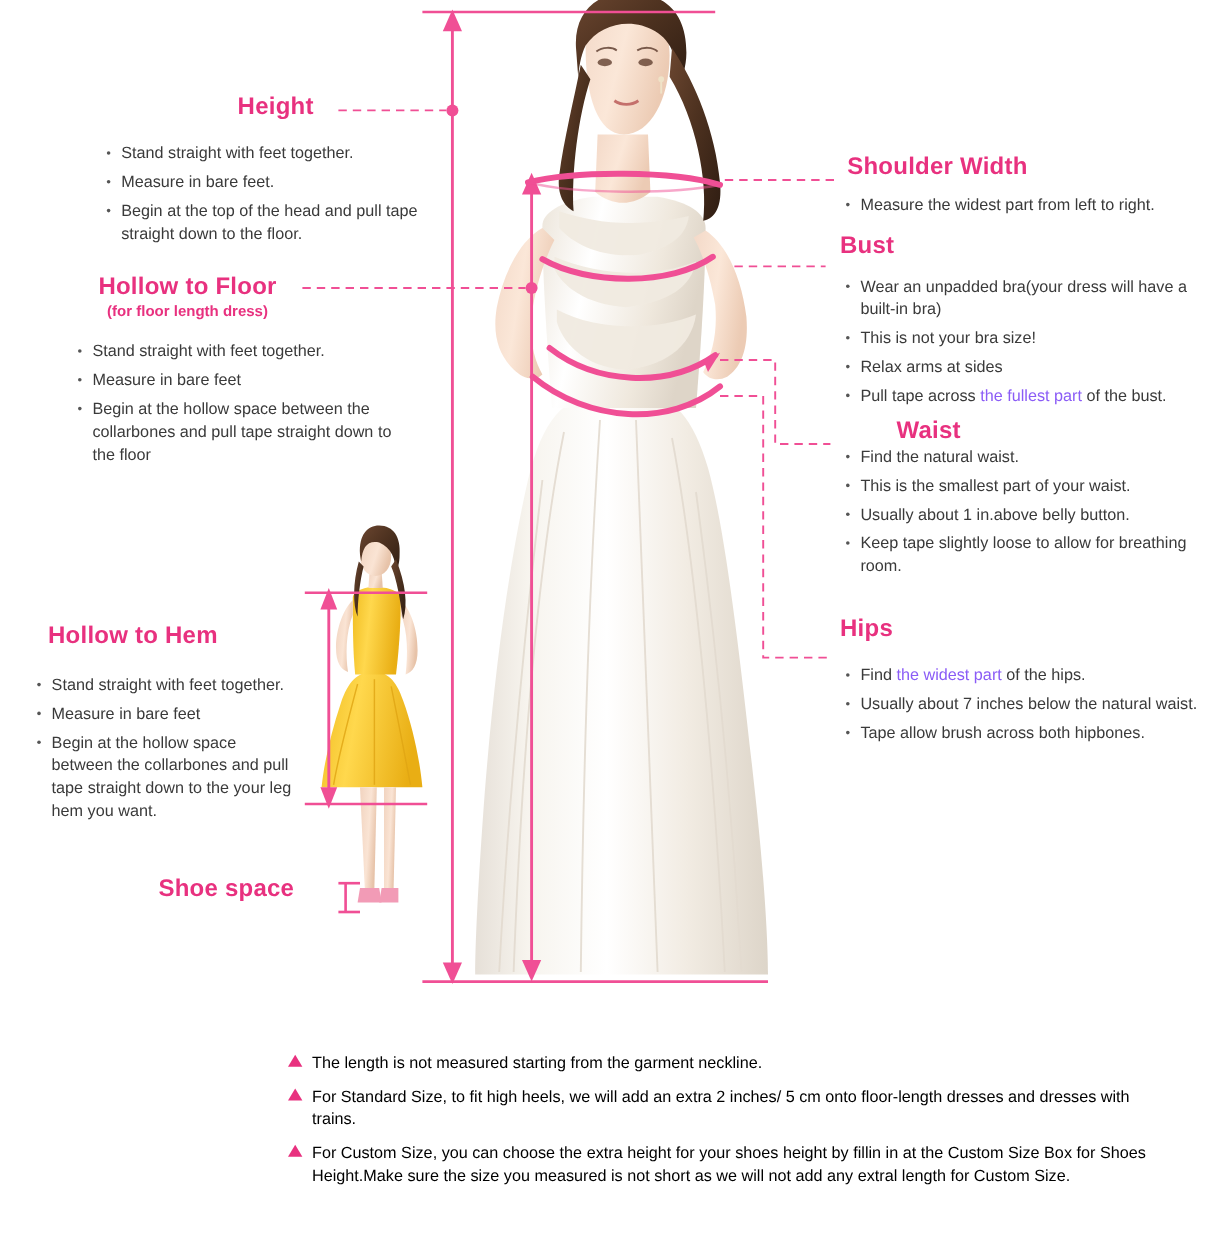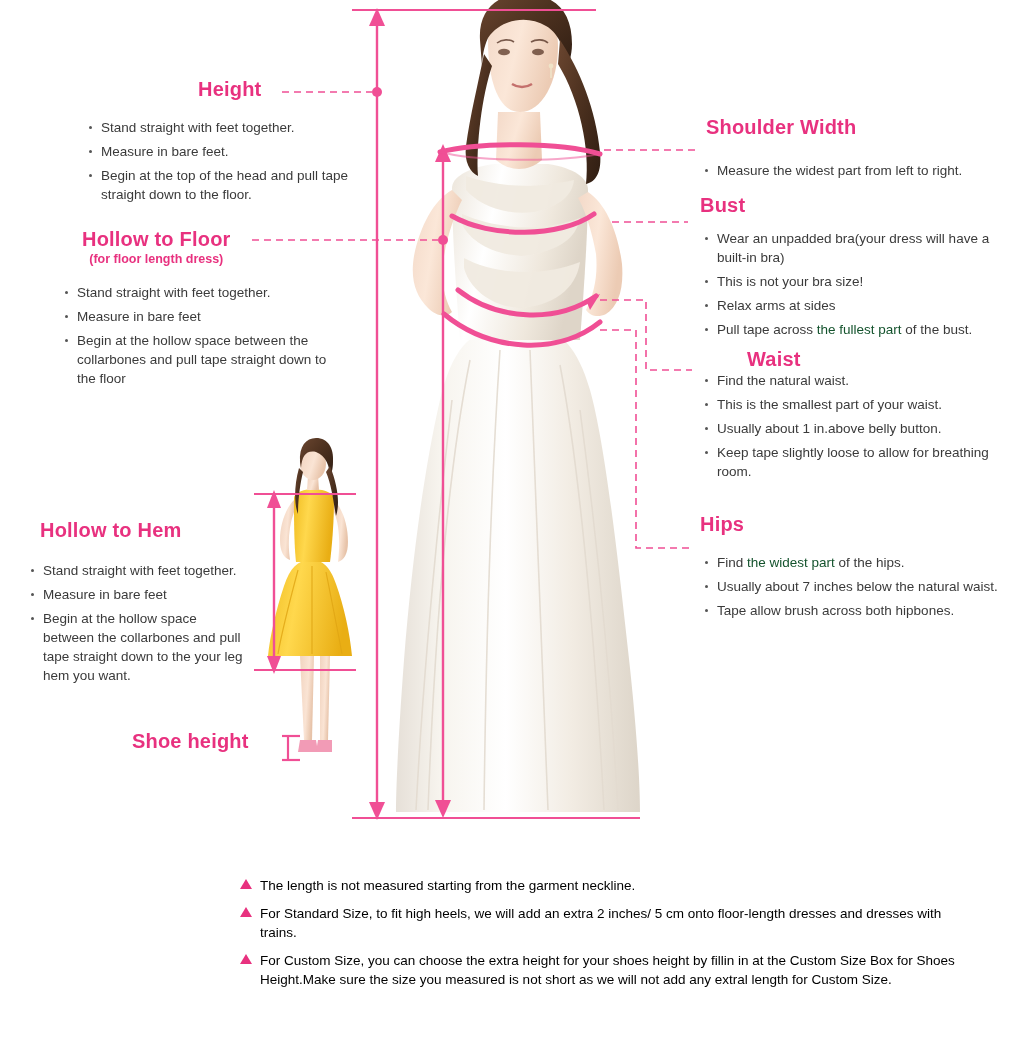--- a/index.html
+++ b/index.html
@@ -52,21 +52,21 @@
   ul.bl li:before {
     content: "";
     position: absolute;
     left: 2px;
     top: 8px;
     width: 3px;
     height: 3px;
     border-radius: 50%;
     background: #555;
   }
-  .hl { color: #14532d; }
+  .hl { color: #8b5cf6; }
 
   
   .notes { position: absolute; left: 240px; top: 876px; width: 720px; }
   .note {
     position: relative;
     padding-left: 20px;
     color: #000000;
     font-size: 13.5px;
     line-height: 19px;
     margin-bottom: 9px;
@@ -280,24 +280,24 @@
   <div class="abs" style="left:40px; top:519px;">
     <div class="heading">Hollow to Hem</div>
   </div>
   <ul class="bl abs" style="left:14px; top:546px; width:215px;">
     <li>Stand straight with feet together.</li>
     <li>Measure in bare feet</li>
     <li>Begin at the hollow space between the collarbones and pull tape straight down to the your leg hem  you want.</li>
   </ul>
 
   <div class="abs" style="left:132px; top:730px;">
-    <div class="heading">Shoe height</div>
-  </div>
-
-  <div class="abs" style="left:706px; top:116px;text-align:center;">
+    <div class="heading">Shoe space</div>
+  </div>
+
+  <div class="abs" style="left:706px; top:128px;text-align:center;">
     <div class="heading">Shoulder Width</div>
   </div>
   <ul class="bl abs" style="left:688px; top:146px; width:310px;">
     <li>Measure the widest part from left to right.</li>
   </ul>
 
   <div class="abs" style="left:700px; top:194px;">
     <div class="heading">Bust</div>
   </div>
   <ul class="bl abs" style="left:688px; top:214px; width:318px;">

